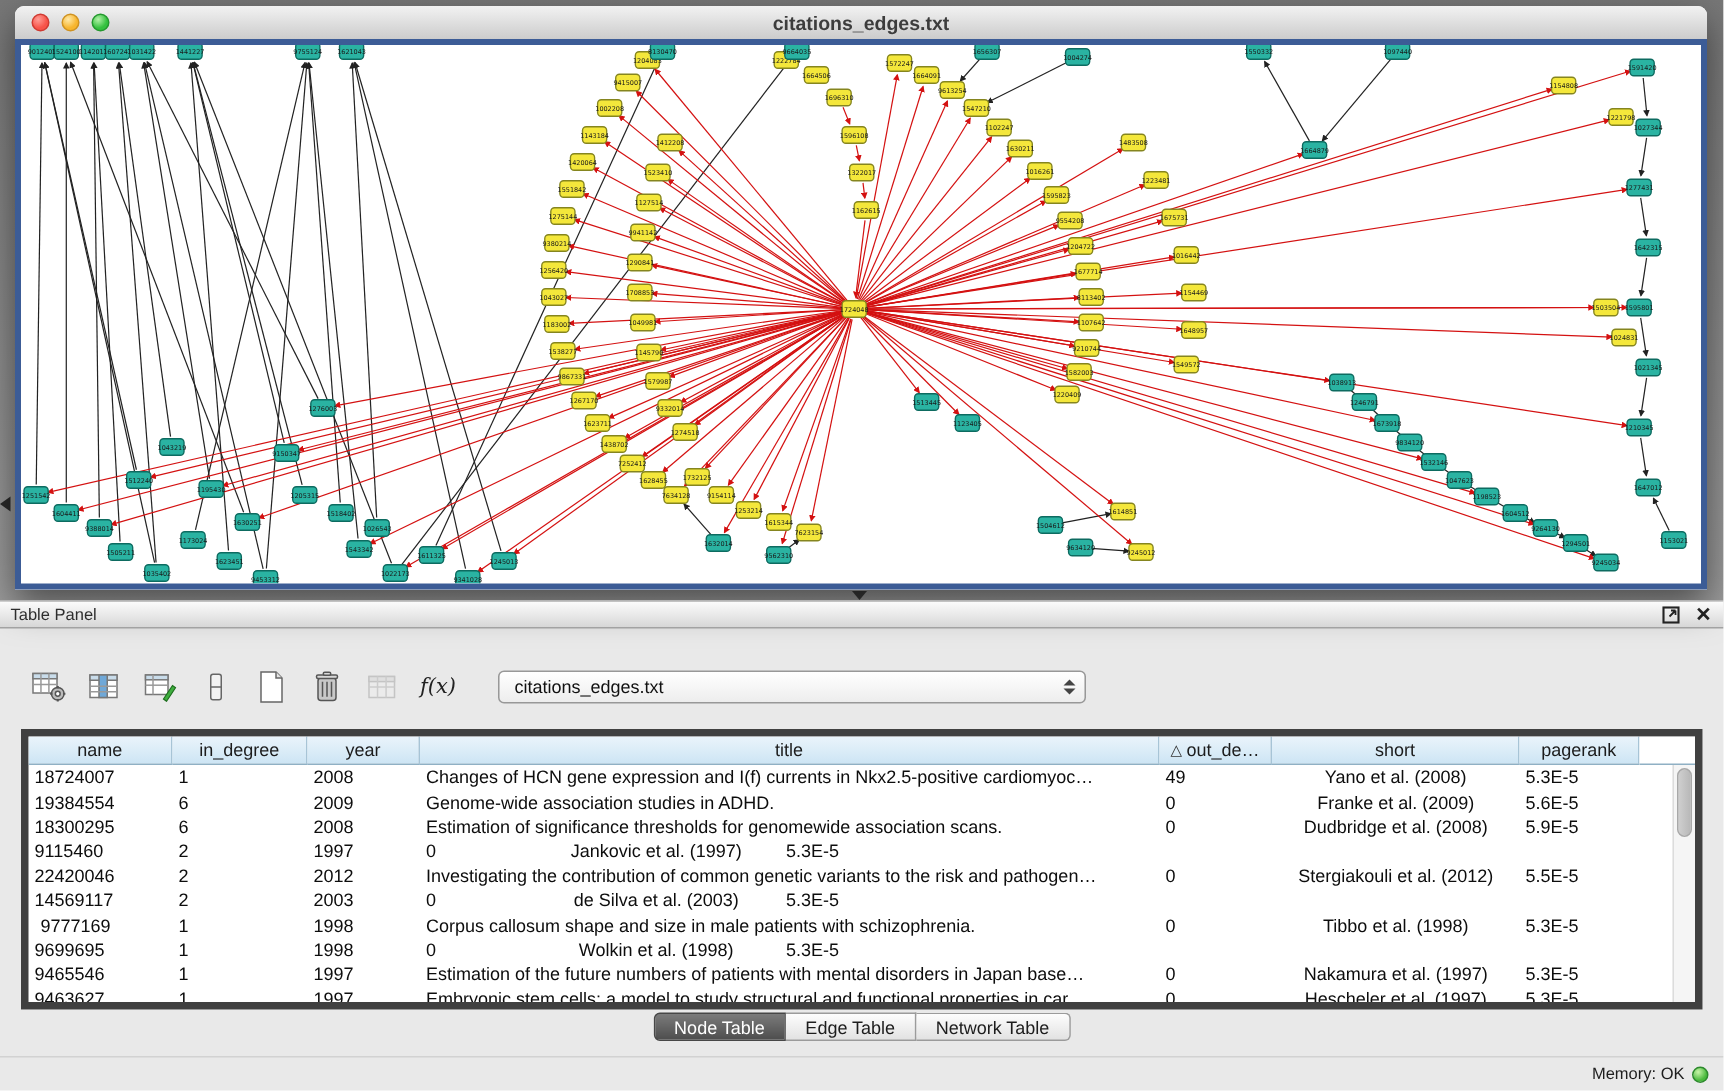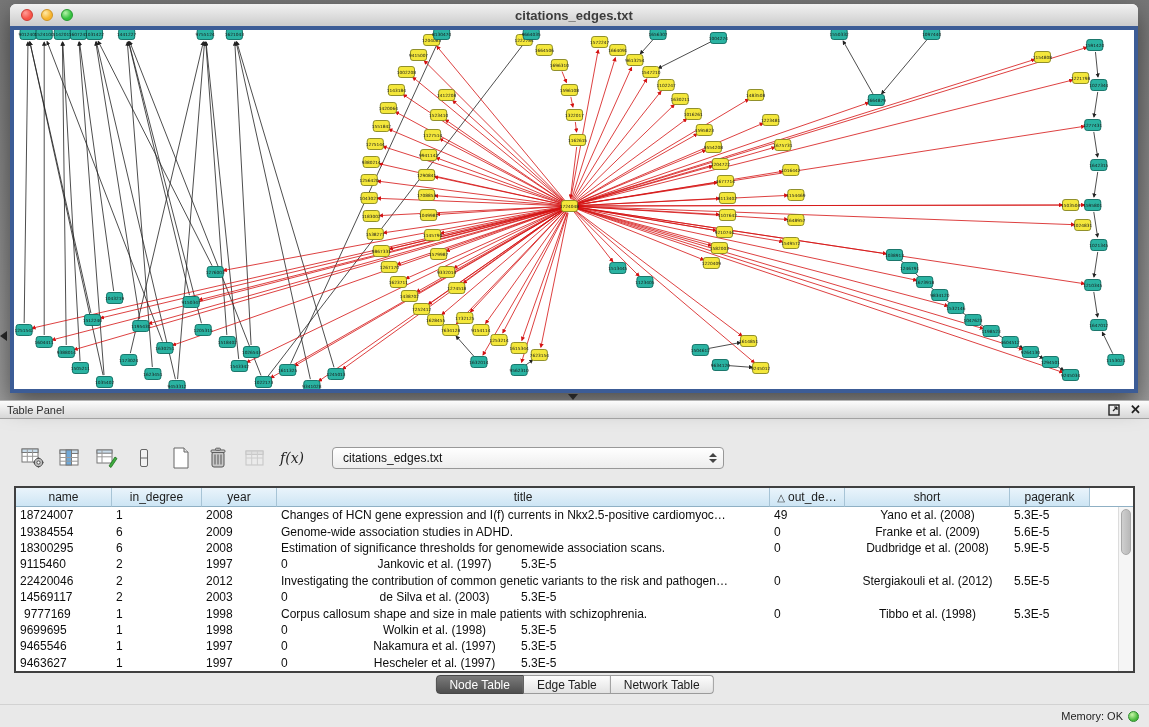--- a/index.html
+++ b/index.html
@@ -45,21 +45,21 @@
   .fx-icon{font-family:"DejaVu Serif",serif;font-style:italic;font-size:14px;color:#222;}
   .combo{margin-left:16px;width:392px;height:22px;background:linear-gradient(#ffffff,#ededed);
     border:1px solid #989898;border-radius:4px;display:flex;align-items:center;
     padding:0 6px 0 10px;box-sizing:border-box;font-size:12px;color:#111;}
   .combo-arrows{margin-left:auto;display:flex;flex-direction:column;gap:2px;align-items:center;}
   .combo-arrows i{display:block;width:0;height:0;border-left:4px solid transparent;border-right:4px solid transparent;}
   .combo-arrows .up{border-bottom:4px solid #444;}
   .combo-arrows .down{border-top:4px solid #444;}
   
   .data-table{position:absolute;top:486px;left:14px;width:1121px;height:187px;
-    background:#fff;border:2px solid #404040;box-sizing:border-box;overflow:hidden;}
+    background:#fff;border:5px solid #404040;box-sizing:border-box;overflow:hidden;}
   .thead{display:flex;height:19px;}
   .th{background:linear-gradient(#eaf4fb,#cde5f4);border-right:1px solid #a7c4d6;border-bottom:1px solid #8fb0c4;
     font-size:12px;color:#1c1c1c;display:flex;align-items:center;justify-content:center;
     box-sizing:border-box;white-space:nowrap;overflow:hidden;}
   .th .sort{font-size:10px;margin-right:3px;color:#333;}
   .tbody{position:absolute;top:19px;left:0;right:15px;bottom:0;overflow:hidden;}
   .tr{display:flex;height:16.4px;align-items:center;}
   .td{font-size:12px;color:#0d0d0d;padding:0 4px;box-sizing:border-box;
     white-space:nowrap;overflow:hidden;}
   .td.center{text-align:center;}
@@ -980,28 +980,30 @@
         <div class="td" style="width: 90px;">1</div>
         <div class="td" style="width: 75px;">1998</div>
         <div class="td" style="width: 75px;">0</div>
         <div class="td center" style="width: 165px;">Wolkin et al. (1998)</div>
         <div class="td" style="width: 80px;">5.3E-5</div>
       </div>
       <div class="tr">
         <div class="td" style="width: 96px;">9465546</div>
         <div class="td" style="width: 90px;">1</div>
         <div class="td" style="width: 75px;">1997</div>
+        <div class="td" style="width: 493px;">Estimation of the future numbers of patients with mental disorders in Japan base…</div>
         <div class="td" style="width: 75px;">0</div>
         <div class="td center" style="width: 165px;">Nakamura et al. (1997)</div>
         <div class="td" style="width: 80px;">5.3E-5</div>
       </div>
       <div class="tr">
         <div class="td" style="width: 96px;">9463627</div>
         <div class="td" style="width: 90px;">1</div>
         <div class="td" style="width: 75px;">1997</div>
+        <div class="td" style="width: 493px;">Embryonic stem cells: a model to study structural and functional properties in car…</div>
         <div class="td" style="width: 75px;">0</div>
         <div class="td center" style="width: 165px;">Hescheler et al. (1997)</div>
         <div class="td" style="width: 80px;">5.3E-5</div>
       </div>
     </div>
   <div class="vscroll">
       <div class="thumb"></div>
     </div>
 </div>
 

